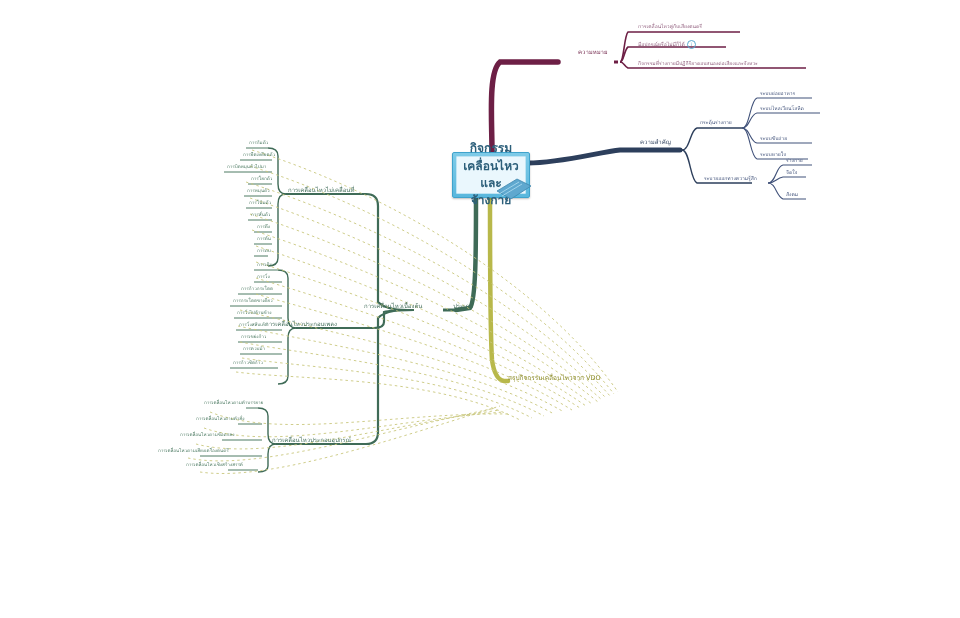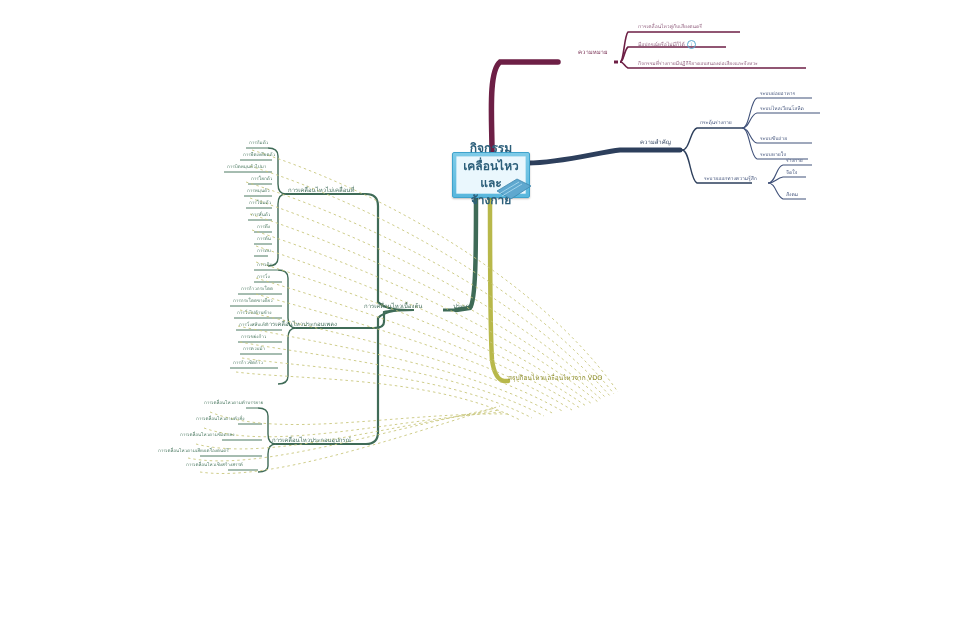--- a/index.html
+++ b/index.html
@@ -199,15 +199,15 @@
   <div class="lbl t-green-s" style="left:241px;top:335px;">การเขย่งก้าว</div>
   <div class="lbl t-green-s" style="left:243px;top:347px;">การควบม้า</div>
   <div class="lbl t-green-s" style="left:233px;top:361px;">การก้าวชิดก้าว</div>
 
   <div class="lbl t-green-s" style="left:204px;top:401px;">การเคลื่อนไหวตามคำบรรยาย</div>
   <div class="lbl t-green-s" style="left:196px;top:417px;">การเคลื่อนไหวตามคำสั่ง</div>
   <div class="lbl t-green-s" style="left:180px;top:433px;">การเคลื่อนไหวตามข้อตกลง</div>
   <div class="lbl t-green-s" style="left:158px;top:449px;">การเคลื่อนไหวตามเสียงเครื่องดนตรี</div>
   <div class="lbl t-green-s" style="left:186px;top:463px;">การเคลื่อนไหวเชิงสร้างสรรค์</div>
 
-  <div class="lbl t-olive" style="left:508px;top:375px;">สรุปกิอนไหวและื่อนไหวจาก VDO</div>
+  <div class="lbl t-olive" style="left:508px;top:375px;">สรุปกิจกรรมเคลื่อนไหวจาก VDO</div>
 
 </div>
 
 </body></html>

